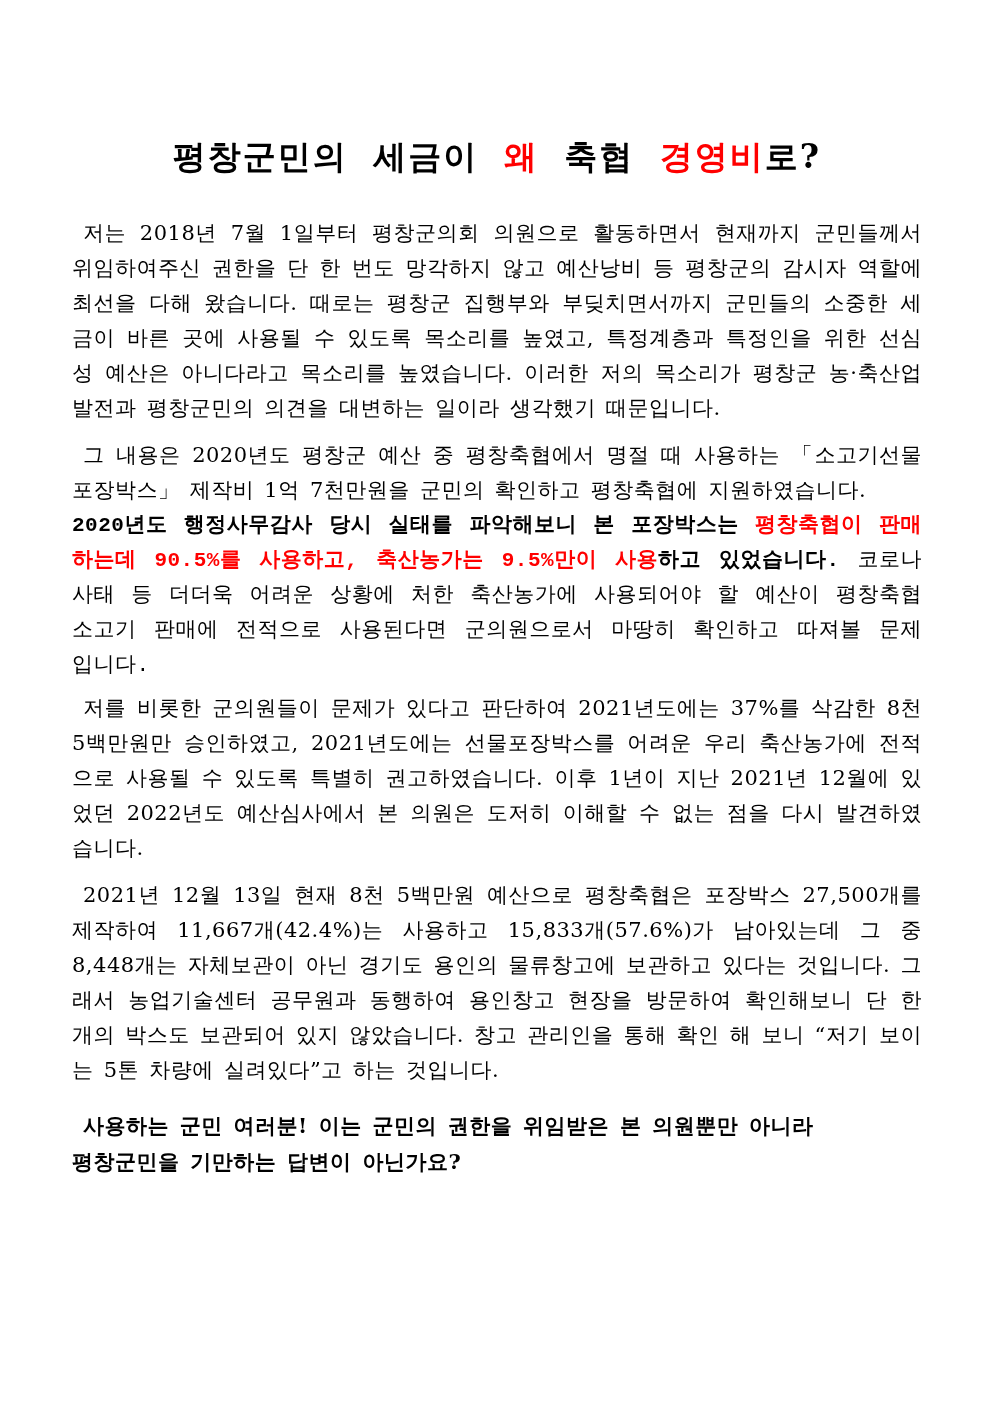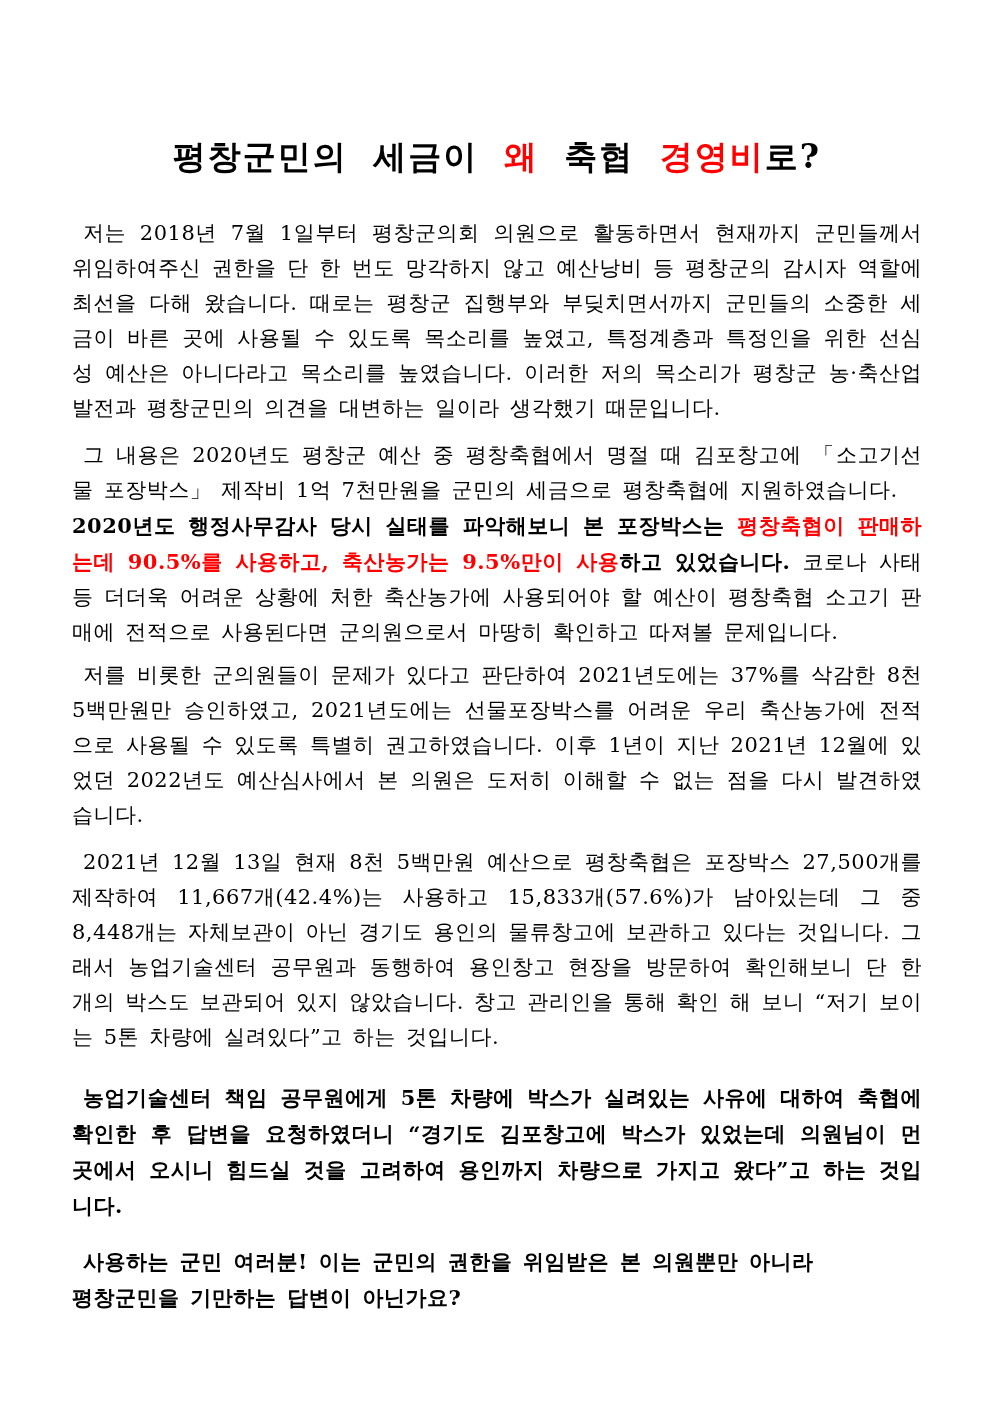--- a/index.html
+++ b/index.html
@@ -34,35 +34,34 @@
   }
   .doc-body p.para {
     margin: 0;
     font-size: 21px;
     line-height: 35px;
     text-align: justify;
     text-indent: 11px;
     word-spacing: 3px;
     letter-spacing: 0.5px;
   }
-  .doc-body p.para.no-indent { text-indent: 0; }
+  .doc-body p.para.no-indent { text-indent: 0; font-family: Liberation Mono, monospace; }
   .gap-s  { margin-top: 8px  !important; }
   .gap-m  { margin-top: 12px !important; }
   .gap-l  { margin-top: 20px !important; }
   .gap-xl { margin-top: 25px !important; }
   .run-bold { font-weight: bold; }
   .run-red  { color: #ff0000; }
 </style>
 </head>
 <body>
 
 <div class="page">
   <h1 class="doc-title"><span class="run-bold">평창군민의 세금이 </span><span class="run-bold run-red">왜</span><span class="run-bold"> 축협 </span><span class="run-bold run-red">경영비</span><span class="run-bold">로?</span></h1>
   <div class="doc-body">
       <p class="para"><span>저는 2018년 7월 1일부터 평창군의회 의원으로 활동하면서 현재까지 군민들께서 위임하여주신 권한을 단 한 번도 망각하지 않고 예산낭비 등 평창군의 감시자 역할에 최선을 다해 왔습니다. 때로는 평창군 집행부와 부딪치면서까지 군민들의 소중한 세금이 바른 곳에 사용될 수 있도록 목소리를 높였고, 특정계층과 특정인을 위한 선심성 예산은 아니다라고 목소리를 높였습니다. 이러한 저의 목소리가 평창군 농·축산업 발전과 평창군민의 의견을 대변하는 일이라 생각했기 때문입니다.</span></p>
-      <p class="para gap-m"><span>그 내용은 2020년도 평창군 예산 중 평창축협에서 명절 때 김포창고에 「소고기선물 포장박스」 제작비 1억 7천만원을 군민의 세금으로 평창축협에 지원하였습니다.</span></p>
+      <p class="para gap-m"><span>그 내용은 2020년도 평창군 예산 중 평창축협에서 명절 때 사용하는 「소고기선물 포장박스」 제작비 1억 7천만원을 군민의 확인하고 평창축협에 지원하였습니다.</span></p>
       <p class="para no-indent"><span class="run-bold">2020년도 행정사무감사 당시 실태를 파악해보니 본 포장박스는 </span><span class="run-bold run-red">평창축협이 판매하는데 90.5%를 사용하고, 축산농가는 9.5%만이 사용</span><span class="run-bold">하고 있었습니다.</span><span> 코로나 사태 등 더더욱 어려운 상황에 처한 축산농가에 사용되어야 할 예산이 평창축협 소고기 판매에 전적으로 사용된다면 군의원으로서 마땅히 확인하고 따져볼 문제입니다.</span></p>
       <p class="para gap-s"><span>저를 비롯한 군의원들이 문제가 있다고 판단하여 2021년도에는 37%를 삭감한 8천5백만원만 승인하였고, 2021년도에는 선물포장박스를 어려운 우리 축산농가에 전적으로 사용될 수 있도록 특별히 권고하였습니다. 이후 1년이 지난 2021년 12월에 있었던 2022년도 예산심사에서 본 의원은 도저히 이해할 수 없는 점을 다시 발견하였습니다.</span></p>
       <p class="para gap-m"><span>2021년 12월 13일 현재 8천 5백만원 예산으로 평창축협은 포장박스 27,500개를 제작하여 11,667개(42.4%)는 사용하고 15,833개(57.6%)가 남아있는데 그 중 8,448개는 자체보관이 아닌 경기도 용인의 물류창고에 보관하고 있다는 것입니다. 그래서 농업기술센터 공무원과 동행하여 용인창고 현장을 방문하여 확인해보니 단 한 개의 박스도 보관되어 있지 않았습니다. 창고 관리인을 통해 확인 해 보니 “저기 보이는 5톤 차량에 실려있다”고 하는 것입니다.</span></p>
-      <p class="para gap-xl"><span class="run-bold">농업기술센터 책임 공무원에게 5톤 차량에 박스가 실려있는 사유에 대하여 축협에 확인한 후 답변을 요청하였더니 “경기도 김포창고에 박스가 있었는데 의원님이 먼 곳에서 오시니 힘드실 것을 고려하여 용인까지 차량으로 가지고 왔다”고 하는 것입니다.</span></p>
       <p class="para gap-l"><span class="run-bold">사용하는 군민 여러분! 이는 군민의 권한을 위임받은 본 의원뿐만 아니라</span><br><span class="run-bold">평창군민을 기만하는 답변이 아닌가요?</span></p>
     </div>
 </div>
 
 </body></html>

